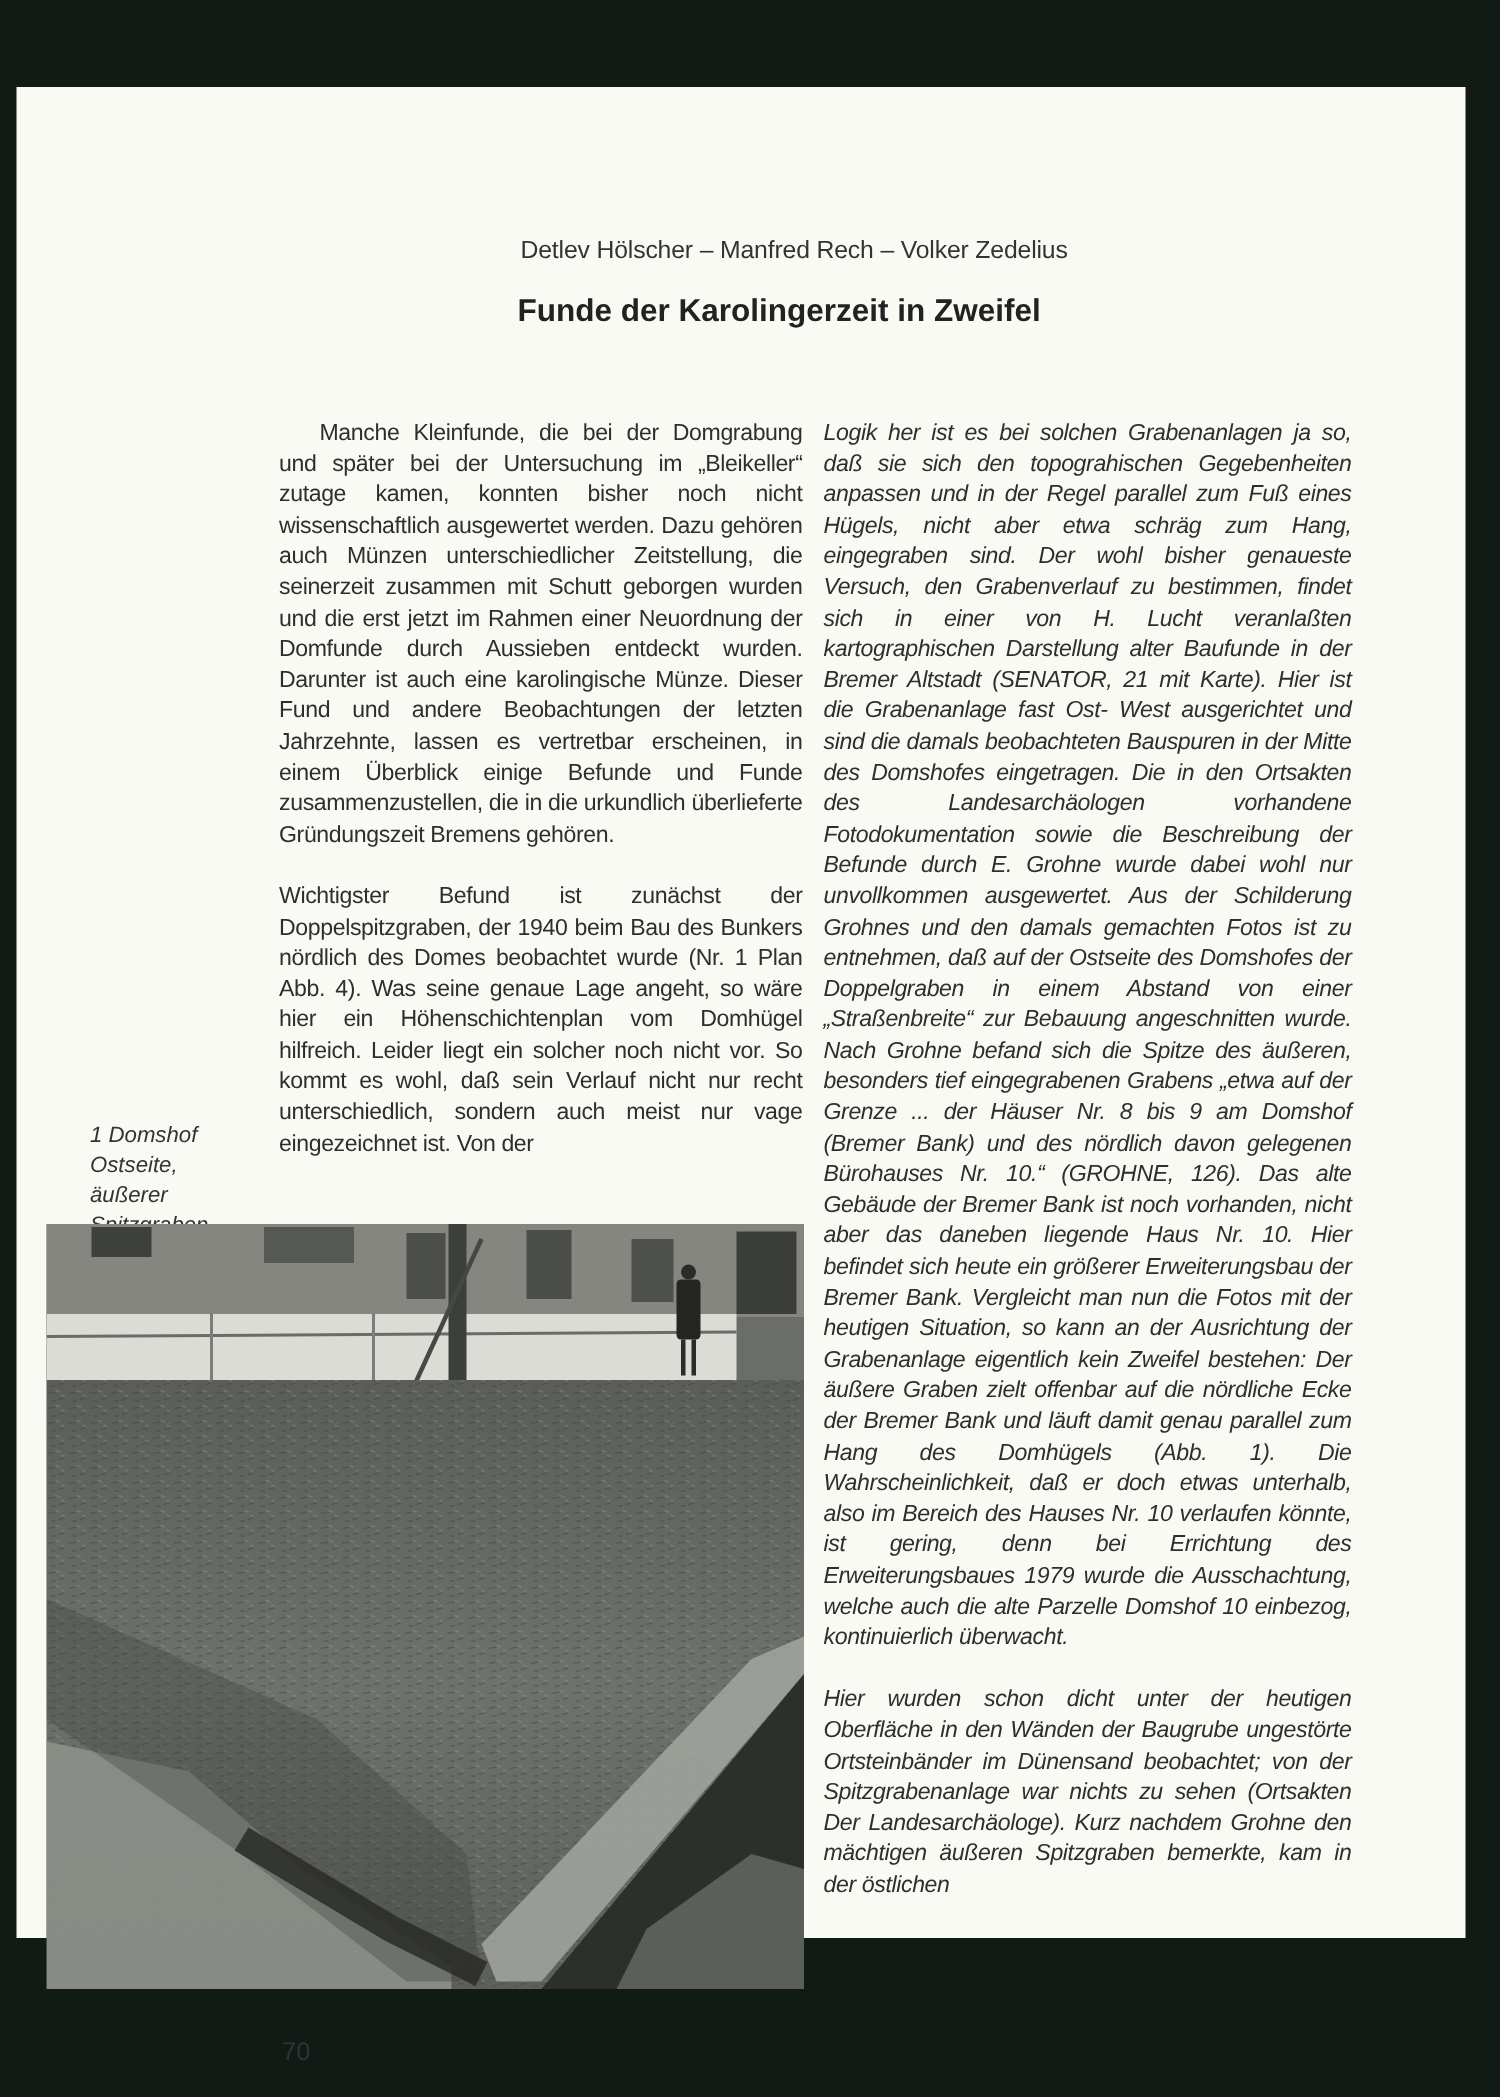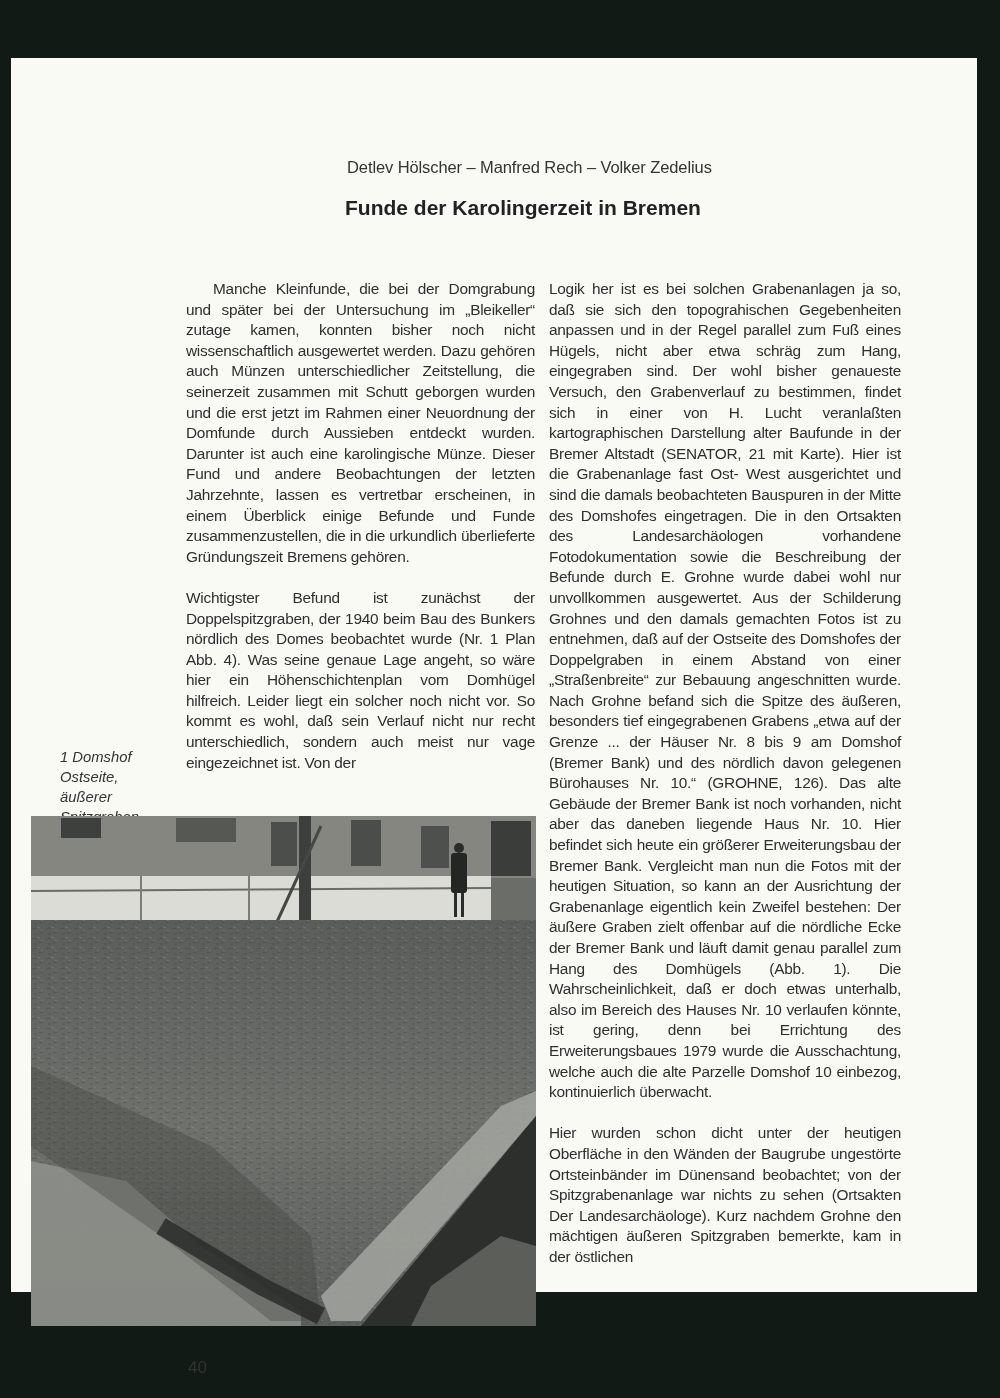--- a/index.html
+++ b/index.html
@@ -23,21 +23,21 @@
     .title {
       position: absolute; left: 334px; top: 138px;
       font-size: 21px; font-weight: bold; color: #222; white-space: nowrap;
     }
     .col {
       position: absolute;
       font-size: 15.4px; line-height: 20.6px; color: #2e2e2e;
       text-align: justify; letter-spacing: -0.25px;
     }
     .col-left { left: 175px; top: 221px; width: 349px; }
-    .col-right { left: 538px; top: 221px; width: 352px; }
+    .col-right { left: 538px; top: 221px; width: 352px; font-style: italic; }
     .col p { margin: 0; }
     .col p.gap { margin-top: 20.6px; }
     .col .heading { font-style: italic; }
     .col .indent { text-indent: 27px; }
     .caption {
       position: absolute; left: 49px; top: 689px; width: 110px;
       font-size: 14.8px; line-height: 20px; font-style: italic; color: #333;
     }
     .photo {
       position: absolute; left: 20px; top: 758px;
@@ -48,21 +48,21 @@
       position: absolute; left: 177px; top: 1300px;
       font-size: 17px; color: #333;
     }
   </style>
 </head>
 <body>
 
 <div class="page">
 
   <div class="authors">Detlev Hölscher – Manfred Rech – Volker Zedelius</div>
-  <div class="title">Funde der Karolingerzeit in Bremen</div>
+  <div class="title">Funde der Karolingerzeit in Zweifel</div>
 
   <div class="col col-left">
     <p class="indent">Manche Kleinfunde, die bei der Domgrabung und später bei der Untersuchung im „Bleikeller“ zutage kamen, konnten bisher noch nicht wissenschaftlich ausgewertet werden. Dazu gehören auch Münzen unterschiedlicher Zeitstellung, die seinerzeit zusammen mit Schutt geborgen wurden und die erst jetzt im Rahmen einer Neuordnung der Domfunde durch Aussieben entdeckt wurden. Darunter ist auch eine karolingische Münze. Dieser Fund und andere Beobachtungen der letzten Jahrzehnte, lassen es vertretbar erscheinen, in einem Überblick einige Befunde und Funde zusammenzustellen, die in die urkundlich überlieferte Gründungszeit Bremens gehören.</p>
     <p class="gap">Wichtigster Befund ist zunächst der Doppelspitzgraben, der 1940 beim Bau des Bunkers nördlich des Domes beobachtet wurde (Nr. 1 Plan Abb. 4). Was seine genaue Lage angeht, so wäre hier ein Höhenschichtenplan vom Domhügel hilfreich. Leider liegt ein solcher noch nicht vor. So kommt es wohl, daß sein Verlauf nicht nur recht unterschiedlich, sondern auch meist nur vage eingezeichnet ist. Von der</p>
   </div>
 
   <div class="col col-right">
     <p>Logik her ist es bei solchen Grabenanlagen ja so, daß sie sich den topograhischen Gegebenheiten anpassen und in der Regel parallel zum Fuß eines Hügels, nicht aber etwa schräg zum Hang, eingegraben sind. Der wohl bisher genaueste Versuch, den Grabenverlauf zu bestimmen, findet sich in einer von H. Lucht veranlaßten kartographischen Darstellung alter Baufunde in der Bremer Altstadt (SENATOR, 21 mit Karte). Hier ist die Grabenanlage fast Ost- West ausgerichtet und sind die damals beobachteten Bauspuren in der Mitte des Domshofes eingetragen. Die in den Ortsakten des Landesarchäologen vorhandene Fotodokumentation sowie die Beschreibung der Befunde durch E. Grohne wurde dabei wohl nur unvollkommen ausgewertet. Aus der Schilderung Grohnes und den damals gemachten Fotos ist zu entnehmen, daß auf der Ostseite des Domshofes der Doppelgraben in einem Abstand von einer „Straßenbreite“ zur Bebauung angeschnitten wurde. Nach Grohne befand sich die Spitze des äußeren, besonders tief eingegrabenen Grabens „etwa auf der Grenze ... der Häuser Nr. 8 bis 9 am Domshof (Bremer Bank) und des nördlich davon gelegenen Bürohauses Nr. 10.“ (GROHNE, 126). Das alte Gebäude der Bremer Bank ist noch vorhanden, nicht aber das daneben liegende Haus Nr. 10. Hier befindet sich heute ein größerer Erweiterungsbau der Bremer Bank. Vergleicht man nun die Fotos mit der heutigen Situation, so kann an der Ausrichtung der Grabenanlage eigentlich kein Zweifel bestehen: Der äußere Graben zielt offenbar auf die nördliche Ecke der Bremer Bank und läuft damit genau parallel zum Hang des Domhügels (Abb. 1). Die Wahrscheinlichkeit, daß er doch etwas unterhalb, also im Bereich des Hauses Nr. 10 verlaufen könnte, ist gering, denn bei Errichtung des Erweiterungsbaues 1979 wurde die Ausschachtung, welche auch die alte Parzelle Domshof 10 einbezog, kontinuierlich überwacht.</p>
     <p class="gap">Hier wurden schon dicht unter der heutigen Oberfläche in den Wänden der Baugrube ungestörte Ortsteinbänder im Dünensand beobachtet; von der Spitzgrabenanlage war nichts zu sehen (Ortsakten Der Landesarchäologe). Kurz nachdem Grohne den mächtigen äußeren Spitzgraben bemerkte, kam in der östlichen</p>
   </div>
@@ -117,15 +117,15 @@
 
       <polyline points="130,410 230,470 290,500" fill="none" stroke="#2a2c29" stroke-width="18" opacity="0.85"></polyline>
 
       <polygon points="290,480 470,290 505,275 505,300 330,505 300,505" fill="#a3a6a0" opacity="0.85"></polygon>
 
       <polygon points="505,300 505,510 330,510" fill="#2d2f2c"></polygon>
       <polygon points="400,470 470,420 505,430 505,510 380,510" fill="#7c7f79" opacity="0.6"></polygon>
     </svg>
   </div>
 
-  <div class="page-number">40</div>
+  <div class="page-number">70</div>
 
 </div>
 
 </body></html>

